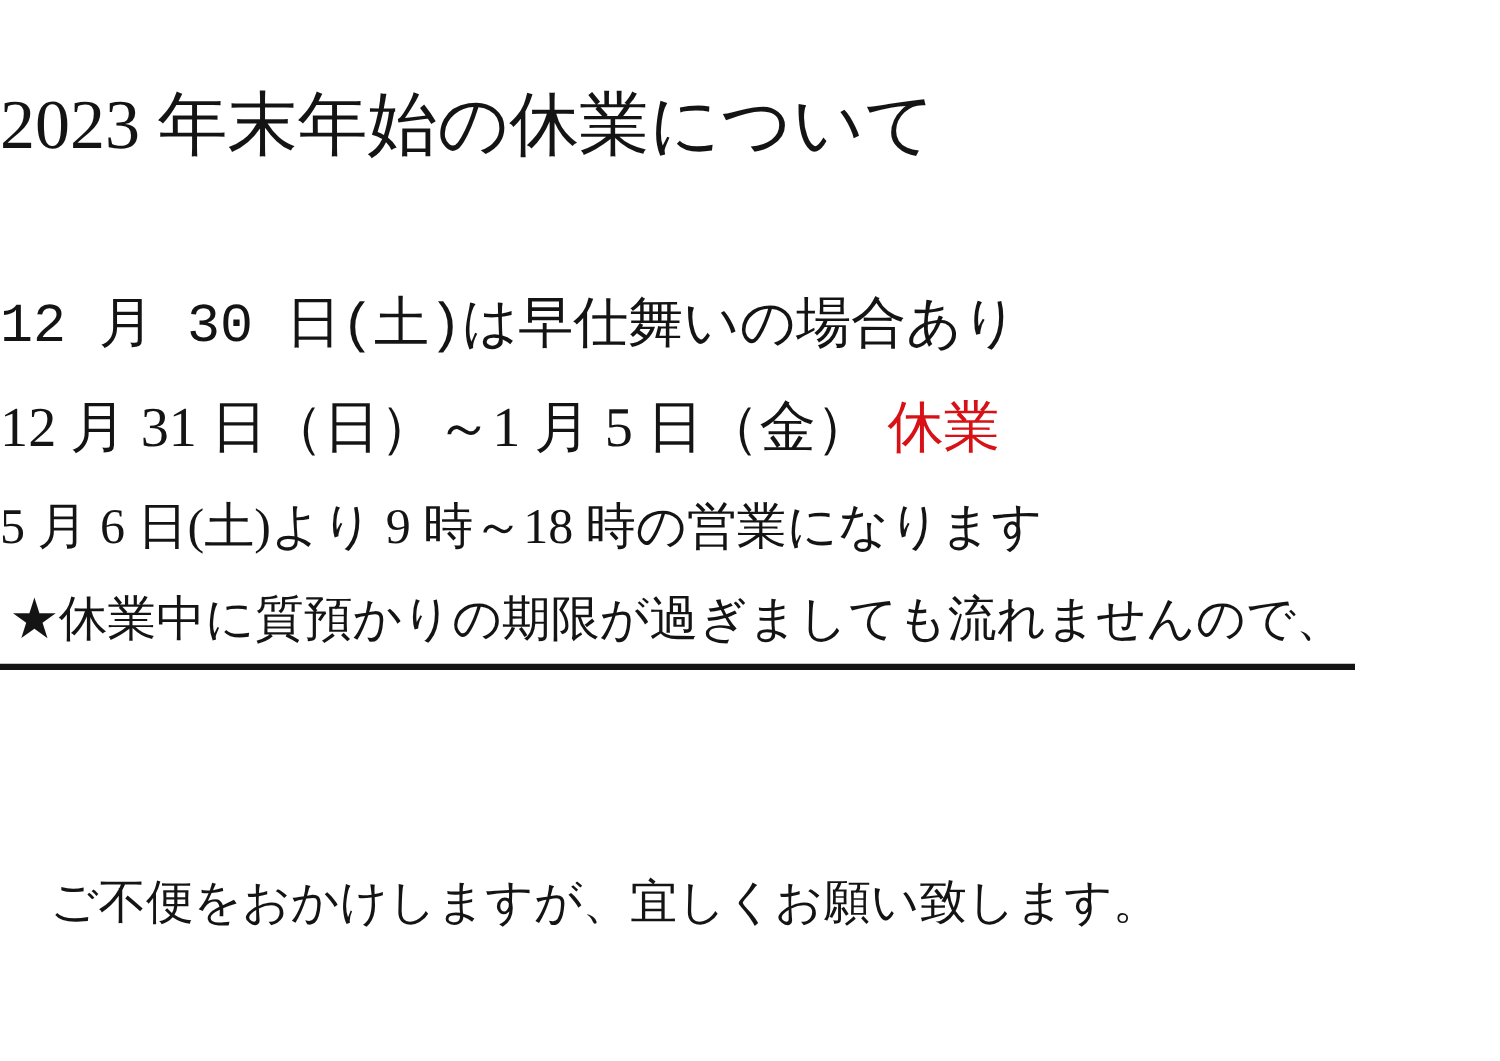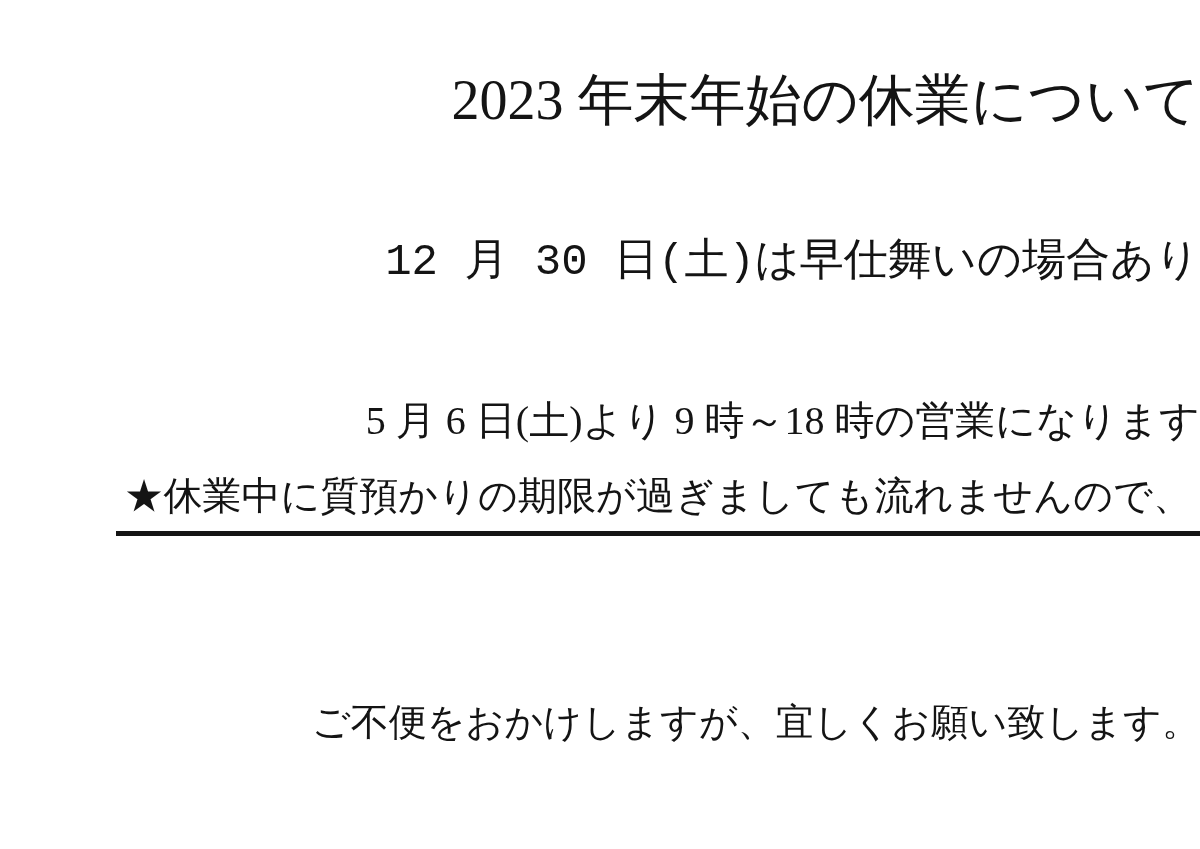--- a/index.html
+++ b/index.html
@@ -20,51 +20,54 @@
     height: 849px;
     background: var(--bg);
     overflow: hidden;
     margin: 0 auto;
   }
   .line {
     position: absolute;
     left: 0;
     right: 0;
     margin: 0;
-    text-align: right;
+    text-align: left;
     line-height: 1;
     white-space: nowrap;
     font-weight: 400;
   }
   .title   { top: 72px;  font-size: 56px; }
   .l-early { top: 240px; font-size: 44px; font-family: Liberation Mono, monospace; }
   .l-closure { top: 320px; font-size: 45px; }
   .l-reopen  { top: 401px; font-size: 40px; }
   .l-warning { top: 476px; font-size: 39px; }
   .l-contact { top: 554px; font-size: 38px; }
-  .l-apology { top: 703px; font-size: 38px; }
+  .l-apology { top: 703px; font-size: 38px; padding-left: 40px; }
   .red {
     color: var(--red);
     margin-left: 0.28em;
   }
   .underlined {
     display: inline-block;
     padding: 0 8px 16px 8px;
     border-bottom: 5px solid var(--ink);
   }
 </style>
 </head>
 <body>
 
 <div class="page">
 
   <h1 class="line title">2023 年末年始の休業について</h1>
 
   <p class="line l-early">12 月 30 日(土)は早仕舞いの場合あり</p>
 
+  <p class="line l-closure">
+    <span>12 月 31 日（日）～1 月 5 日（金）</span><span class="red">休業</span>
+  </p>
 
   <p class="line l-reopen">5 月 6 日(土)より 9 時～18 時の営業になります</p>
 
   <p class="line l-warning">
     <span class="underlined">★休業中に質預かりの期限が過ぎましても流れませんので、</span>
   </p>
 
 
   <p class="line l-apology">ご不便をおかけしますが、宜しくお願い致します。</p>
 

